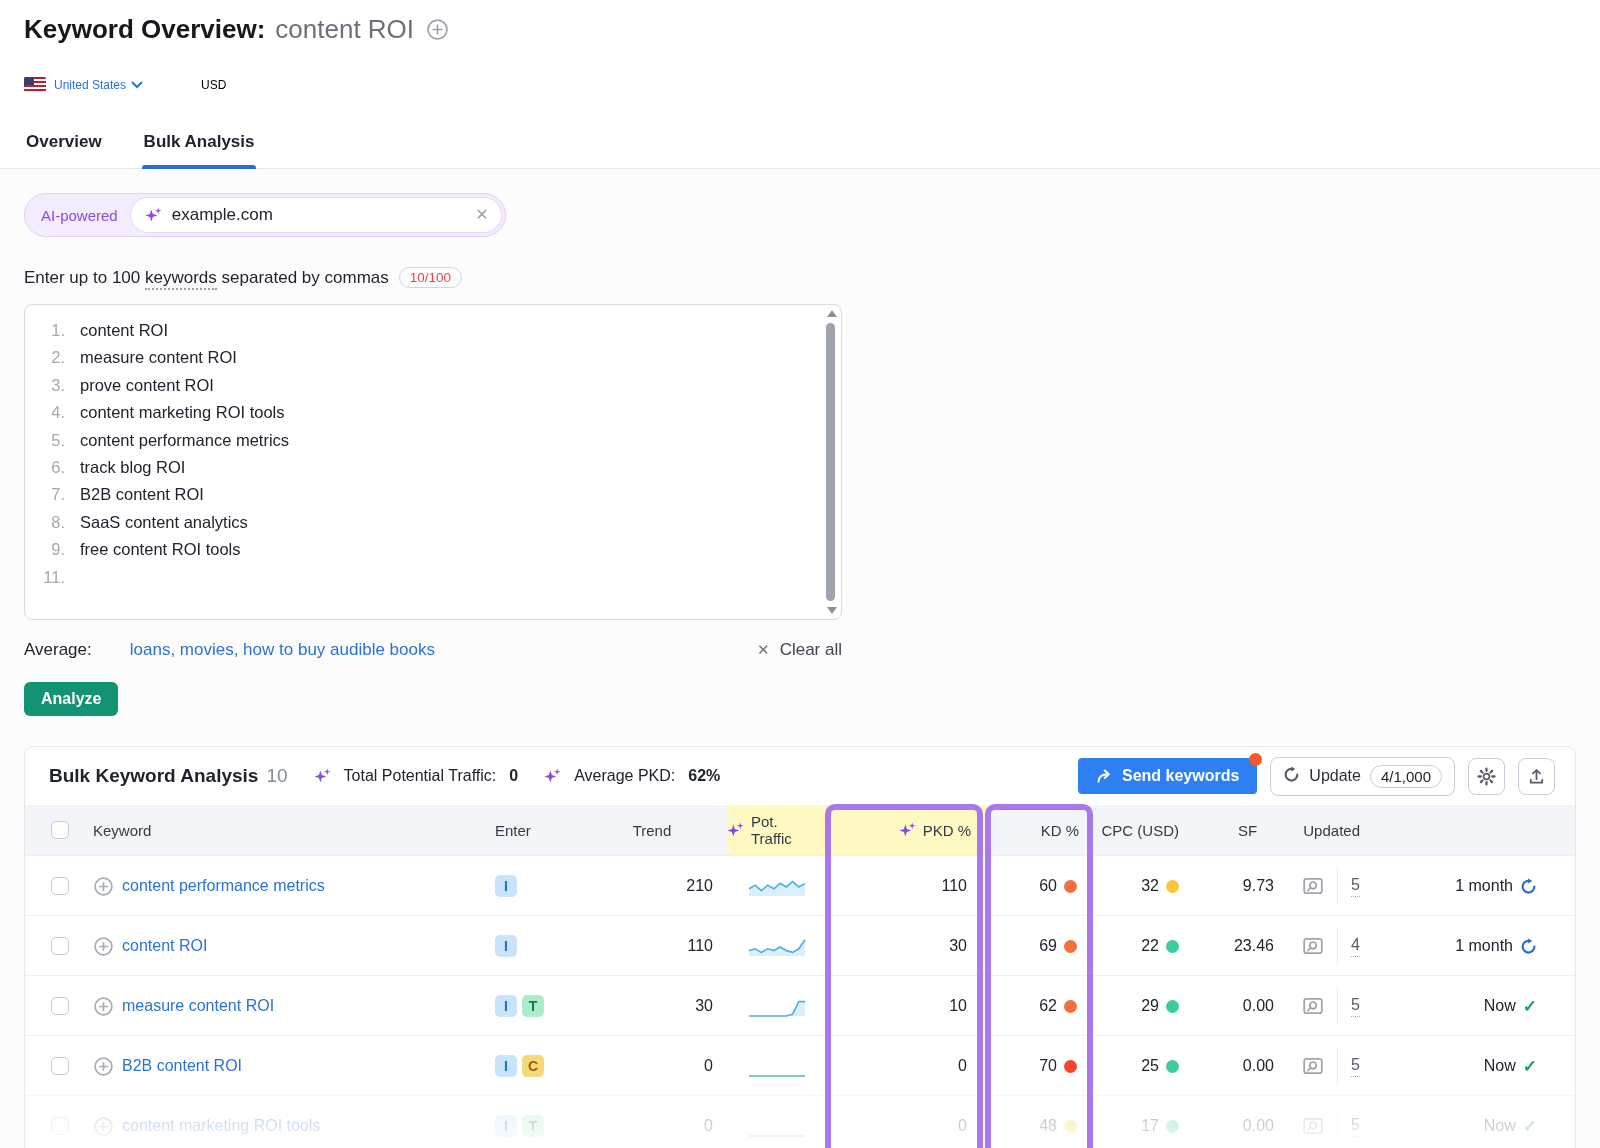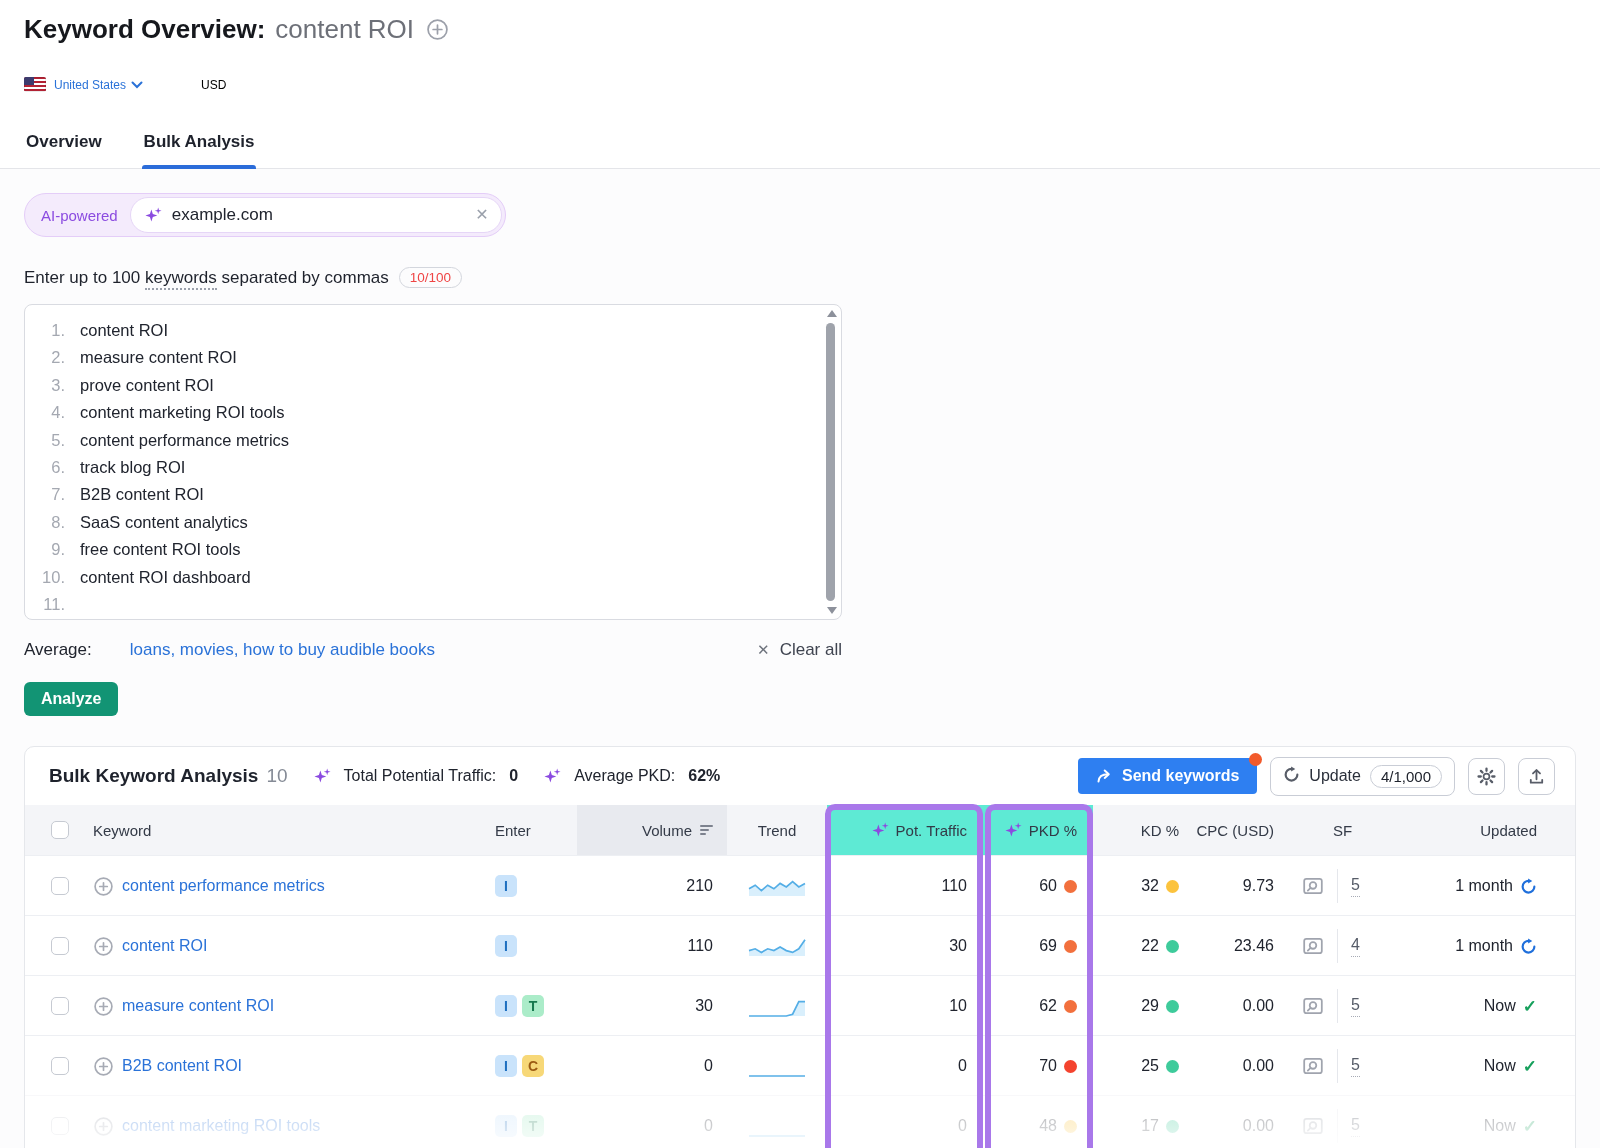--- a/index.html
+++ b/index.html
@@ -83,21 +83,21 @@
   .thead .hc { display:flex; align-items:center; height:50px; }
   .hc.right { justify-content:flex-end; }
   .c-check { padding-left:26px; }
   .c-kw { padding-left:16px; }
   .c-intent { padding-left:28px; }
   .c-vol { justify-content:flex-end; padding-right:14px; }
   .hc.c-vol { background:#e8eaef; gap:8px; }
   .c-trend { justify-content:center; }
   .c-pot { justify-content:flex-end; padding-right:20px; gap:7px; }
   .c-pkd { justify-content:flex-end; padding-right:16px; gap:7px; }
-  .hc.c-pot, .hc.c-pkd { background:#5eead4;text-align:center; }
+  .hc.c-pot, .hc.c-pkd { background:#fef9c3; }
   .c-kd { justify-content:flex-end; padding-right:14px; }
   .c-cpc { justify-content:flex-end; padding-right:14px; }
   .c-sf { padding-left:45px; }
   .c-upd { justify-content:flex-end; padding-right:38px; }
 
   .trow { height:60px; border-top:1px solid #edeff3; font-size:16px; }
   .trow .cell { display:flex; align-items:center; height:60px; }
   .trow.faded { opacity:.38; }
   .checkbox { width:18px; height:18px; border:1.5px solid #c6cad2; border-radius:5px; background:#fff; display:inline-block; cursor:pointer; }
   .kw-link { color:#2a72d8; text-decoration:none; margin-left:8px; cursor:pointer; }
@@ -207,24 +207,20 @@
           <span class="num">7.</span>
           <span class="txt">B2B content ROI</span>
         </div>
         <div class="kw-line">
           <span class="num">8.</span>
           <span class="txt">SaaS content analytics</span>
         </div>
         <div class="kw-line">
           <span class="num">9.</span>
           <span class="txt">free content ROI tools</span>
-        </div>
-        <div class="kw-line">
-          <span class="num">10.</span>
-          <span class="txt">content ROI dashboard</span>
         </div>
         <div class="kw-line">
           <span class="num">11.</span>
           <span class="txt"></span>
         </div>
       </div>
     <div class="kw-scroll">
       <span class="arr up"></span>
       <span class="thumb"></span>
       <span class="arr down"></span>
@@ -300,28 +296,20 @@
         </button>
       </div>
     </div>
 
     <div class="grid-row thead">
       <div class="hc c-check">
           <span class="checkbox"></span>
         </div>
       <div class="hc c-kw">Keyword</div>
       <div class="hc c-intent">Enter</div>
-      <div class="hc c-vol">
-        <span>Volume</span>
-        <span class="sort-ic">
-            <i></i>
-            <i></i>
-            <i></i>
-          </span>
-      </div>
       <div class="hc c-trend">Trend</div>
       <div class="hc right c-pot">
         <span class="sparkle">
             <svg width="17" height="17" viewBox="0 0 20 20" fill="#8b4be0">
               <path d="M7.5 3 L9.2 8.3 L14.5 10 L9.2 11.7 L7.5 17 L5.8 11.7 L0.5 10 L5.8 8.3 Z"></path>
               <path d="M15.5 0.5 L16.4 3.6 L19.5 4.5 L16.4 5.4 L15.5 8.5 L14.6 5.4 L11.5 4.5 L14.6 3.6 Z"></path>
             </svg>
           </span>
         <span>Pot. Traffic</span>
       </div>

